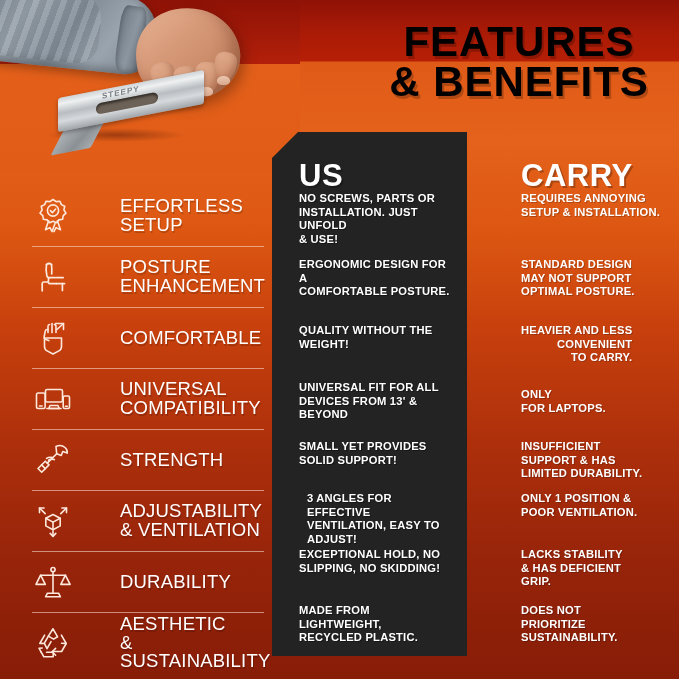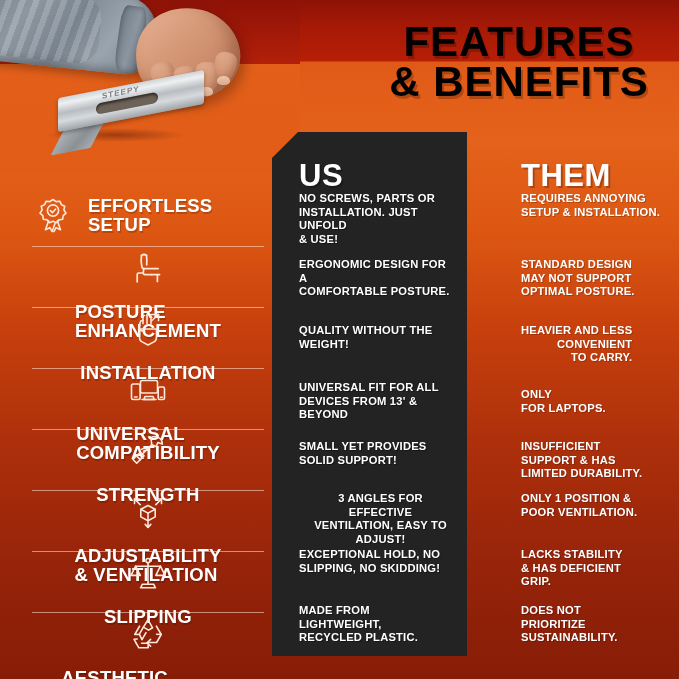--- a/index.html
+++ b/index.html
@@ -166,34 +166,35 @@
     left: 32px; top: 186px;
     width: 232px;
   }
   .feature {
     position: relative;
     display: flex;
     align-items: center;
     height: 60px;
     gap: 14px;
   }
-  .feature + .feature { border-top: 1px solid rgba(255,232,220,.55); flex-direction: column; }
+  .feature + .feature { border-top: 1px solid rgba(255,232,220,.55); }
   .feat-icon {
     width: 42px; height: 42px;
     flex: 0 0 42px;
     display: flex; align-items: center; justify-content: center;
   }
   .feat-icon svg { width: 40px; height: 40px; display:block; }
   .feat-label {
     color: #fff;
-    font-weight: 700;
+    font-weight: 400;
     font-size: 18.5px;
     line-height: 1.02;
     letter-spacing: .2px;
     text-shadow: 1px 2px 0 rgba(0,0,0,.18);
+    margin-left: 32px;
   }
 
   
   .us-panel {
     position: absolute;
     left: 272px; top: 132px;
     width: 195px; height: 524px;
     background: #232323;
     clip-path: polygon(26px 0, 100% 0, 100% 100%, 0 100%, 0 26px);
     box-shadow: 3px 4px 9px rgba(0,0,0,.35);
@@ -300,21 +301,21 @@
         <svg viewBox="0 0 40 40" fill="none" stroke="#fde8dc" stroke-width="1.6" stroke-linecap="round" stroke-linejoin="round">
           <path d="M22.5 5.5 h8 v6"></path>
           <path d="M30.5 5.5 l-6.6 6"></path>
           <path d="M16.6 6.5 q-1.6 0-1.6 1.7 v6.4"></path>
           <path d="M19 5.6 v9"></path>
           <path d="M21.4 6.6 q1.6 0 1.6 1.8 v6"></path>
           <path d="M15 11.5 q-2.3-.4-2.8 1.6 l-1 5.4 q-.4 2.3 1.6 3 l3 1.1"></path>
           <path d="M11.5 20 h17 v8.5 q0 3-2.6 4.4 l-5.9 3.1 -5.9-3.1 q-2.6-1.4-2.6-4.4z"></path>
         </svg>
       </span>
-      <span class="feat-label">INSTALLATION</span>
+      <span class="feat-label">COMFORTABLE</span>
     </div>
 
     <div class="feature">
       <span class="feat-icon">
         <svg viewBox="0 0 40 40" fill="none" stroke="#fde8dc" stroke-width="1.6" stroke-linecap="round" stroke-linejoin="round">
           <rect x="12.5" y="10.5" width="17" height="12.5" rx="1.6"></rect>
           <path d="M17 26.5 h8 l1.2 3 h-10.4z"></path>
           <path d="M14 29.5 h14"></path>
           <rect x="3.5" y="14" width="8.6" height="15.5" rx="1.7"></rect>
           <path d="M6.5 27 h2.6"></path>
@@ -360,21 +361,21 @@
       <span class="feat-icon">
         <svg viewBox="0 0 40 40" fill="none" stroke="#fde8dc" stroke-width="1.6" stroke-linecap="round" stroke-linejoin="round">
           <circle cx="20" cy="7.6" r="2.1"></circle>
           <path d="M20 9.8 v21.4"></path>
           <path d="M7.6 13.2 h24.8"></path>
           <path d="M7.6 13.2 L3 22.4 h9.3z"></path>
           <path d="M32.4 13.2 L27.8 22.4 h9.3z"></path>
           <path d="M14.4 31.2 h11.2 l1.8 3.6 h-14.8z"></path>
         </svg>
       </span>
-      <span class="feat-label">SLIPPING</span>
+      <span class="feat-label">DURABILITY</span>
     </div>
 
     <div class="feature">
       <span class="feat-icon">
         <svg viewBox="0 0 40 40" fill="none" stroke="#fde8dc" stroke-width="1.6" stroke-linecap="round" stroke-linejoin="round">
           <path d="M20 5.8 l4.6 8 -4 2.3 -5.2-3 z"></path>
           <path d="M15.4 13.1 l-3.6 6.2"></path>
           <path d="M11.6 12.2 l-4.8 8.3 4.6-.2 2.6 5.4 4-7"></path>
           <path d="M9.2 25 l-3.2 .2 2.3 4.1"></path>
           <path d="M8.3 29.3 l2.6 4.5 h9.3 v-4.6 h-6.6"></path>
@@ -382,29 +383,29 @@
           <path d="M33.2 20.5 l-4.6 8 h-9.4"></path>
           <path d="M22.6 32.2 l-3.4-3.4 3.4-3.4"></path>
         </svg>
       </span>
       <span class="feat-label">AESTHETIC<br>&amp; SUSTAINABILITY</span>
     </div>
   </div>
 
   <div class="us-panel"></div>
   <div class="col-head us-head">US</div>
-  <div class="col-head them-head">THEM</div>
+  <div class="col-head them-head">CARRY</div>
 
   <div class="col us-col">
       <div class="row" style="position: absolute; left: 0px; top: 4px;">NO SCREWS, PARTS OR<br>INSTALLATION. JUST UNFOLD<br>&amp; USE!</div>
       <div class="row" style="position: absolute; left: 0px; top: 70px;">ERGONOMIC DESIGN FOR A<br>COMFORTABLE POSTURE.</div>
       <div class="row" style="position: absolute; left: 0px; top: 136px;">QUALITY WITHOUT THE<br>WEIGHT!</div>
       <div class="row" style="position: absolute; left: 0px; top: 193px;">UNIVERSAL FIT FOR ALL<br>DEVICES FROM 13' &amp;<br>BEYOND</div>
       <div class="row" style="position: absolute; left: 0px; top: 252px;">SMALL YET PROVIDES<br>SOLID SUPPORT!</div>
-      <div class="row" style="position: absolute; left: 8px; top: 304px; text-align: center;">3 ANGLES FOR EFFECTIVE<br>VENTILATION, EASY TO<br>ADJUST!</div>
+      <div class="row" style="position: absolute; left: 8px; top: 304px;">3 ANGLES FOR EFFECTIVE<br>VENTILATION, EASY TO<br>ADJUST!</div>
       <div class="row" style="position: absolute; left: 0px; top: 360px;">EXCEPTIONAL HOLD, NO<br>SLIPPING, NO SKIDDING!</div>
       <div class="row" style="position: absolute; left: 0px; top: 416px;">MADE FROM LIGHTWEIGHT,<br>RECYCLED PLASTIC.</div>
     </div>
   <div class="col them-col">
       <div class="row" style="position: absolute; left: 0px; top: 4px;">REQUIRES ANNOYING<br>SETUP &amp; INSTALLATION.</div>
       <div class="row" style="position: absolute; left: 0px; top: 70px;">STANDARD DESIGN<br>MAY NOT SUPPORT<br>OPTIMAL POSTURE.</div>
       <div class="row" style="position: absolute; left: 0px; top: 136px; text-align: right;">HEAVIER AND LESS<br>CONVENIENT<br>TO CARRY.</div>
       <div class="row" style="position: absolute; left: 0px; top: 200px;">ONLY<br>FOR LAPTOPS.</div>
       <div class="row" style="position: absolute; left: 0px; top: 252px;">INSUFFICIENT<br>SUPPORT &amp; HAS<br>LIMITED DURABILITY.</div>
       <div class="row" style="position: absolute; left: 0px; top: 304px;">ONLY 1 POSITION &amp;<br>POOR VENTILATION.</div>

